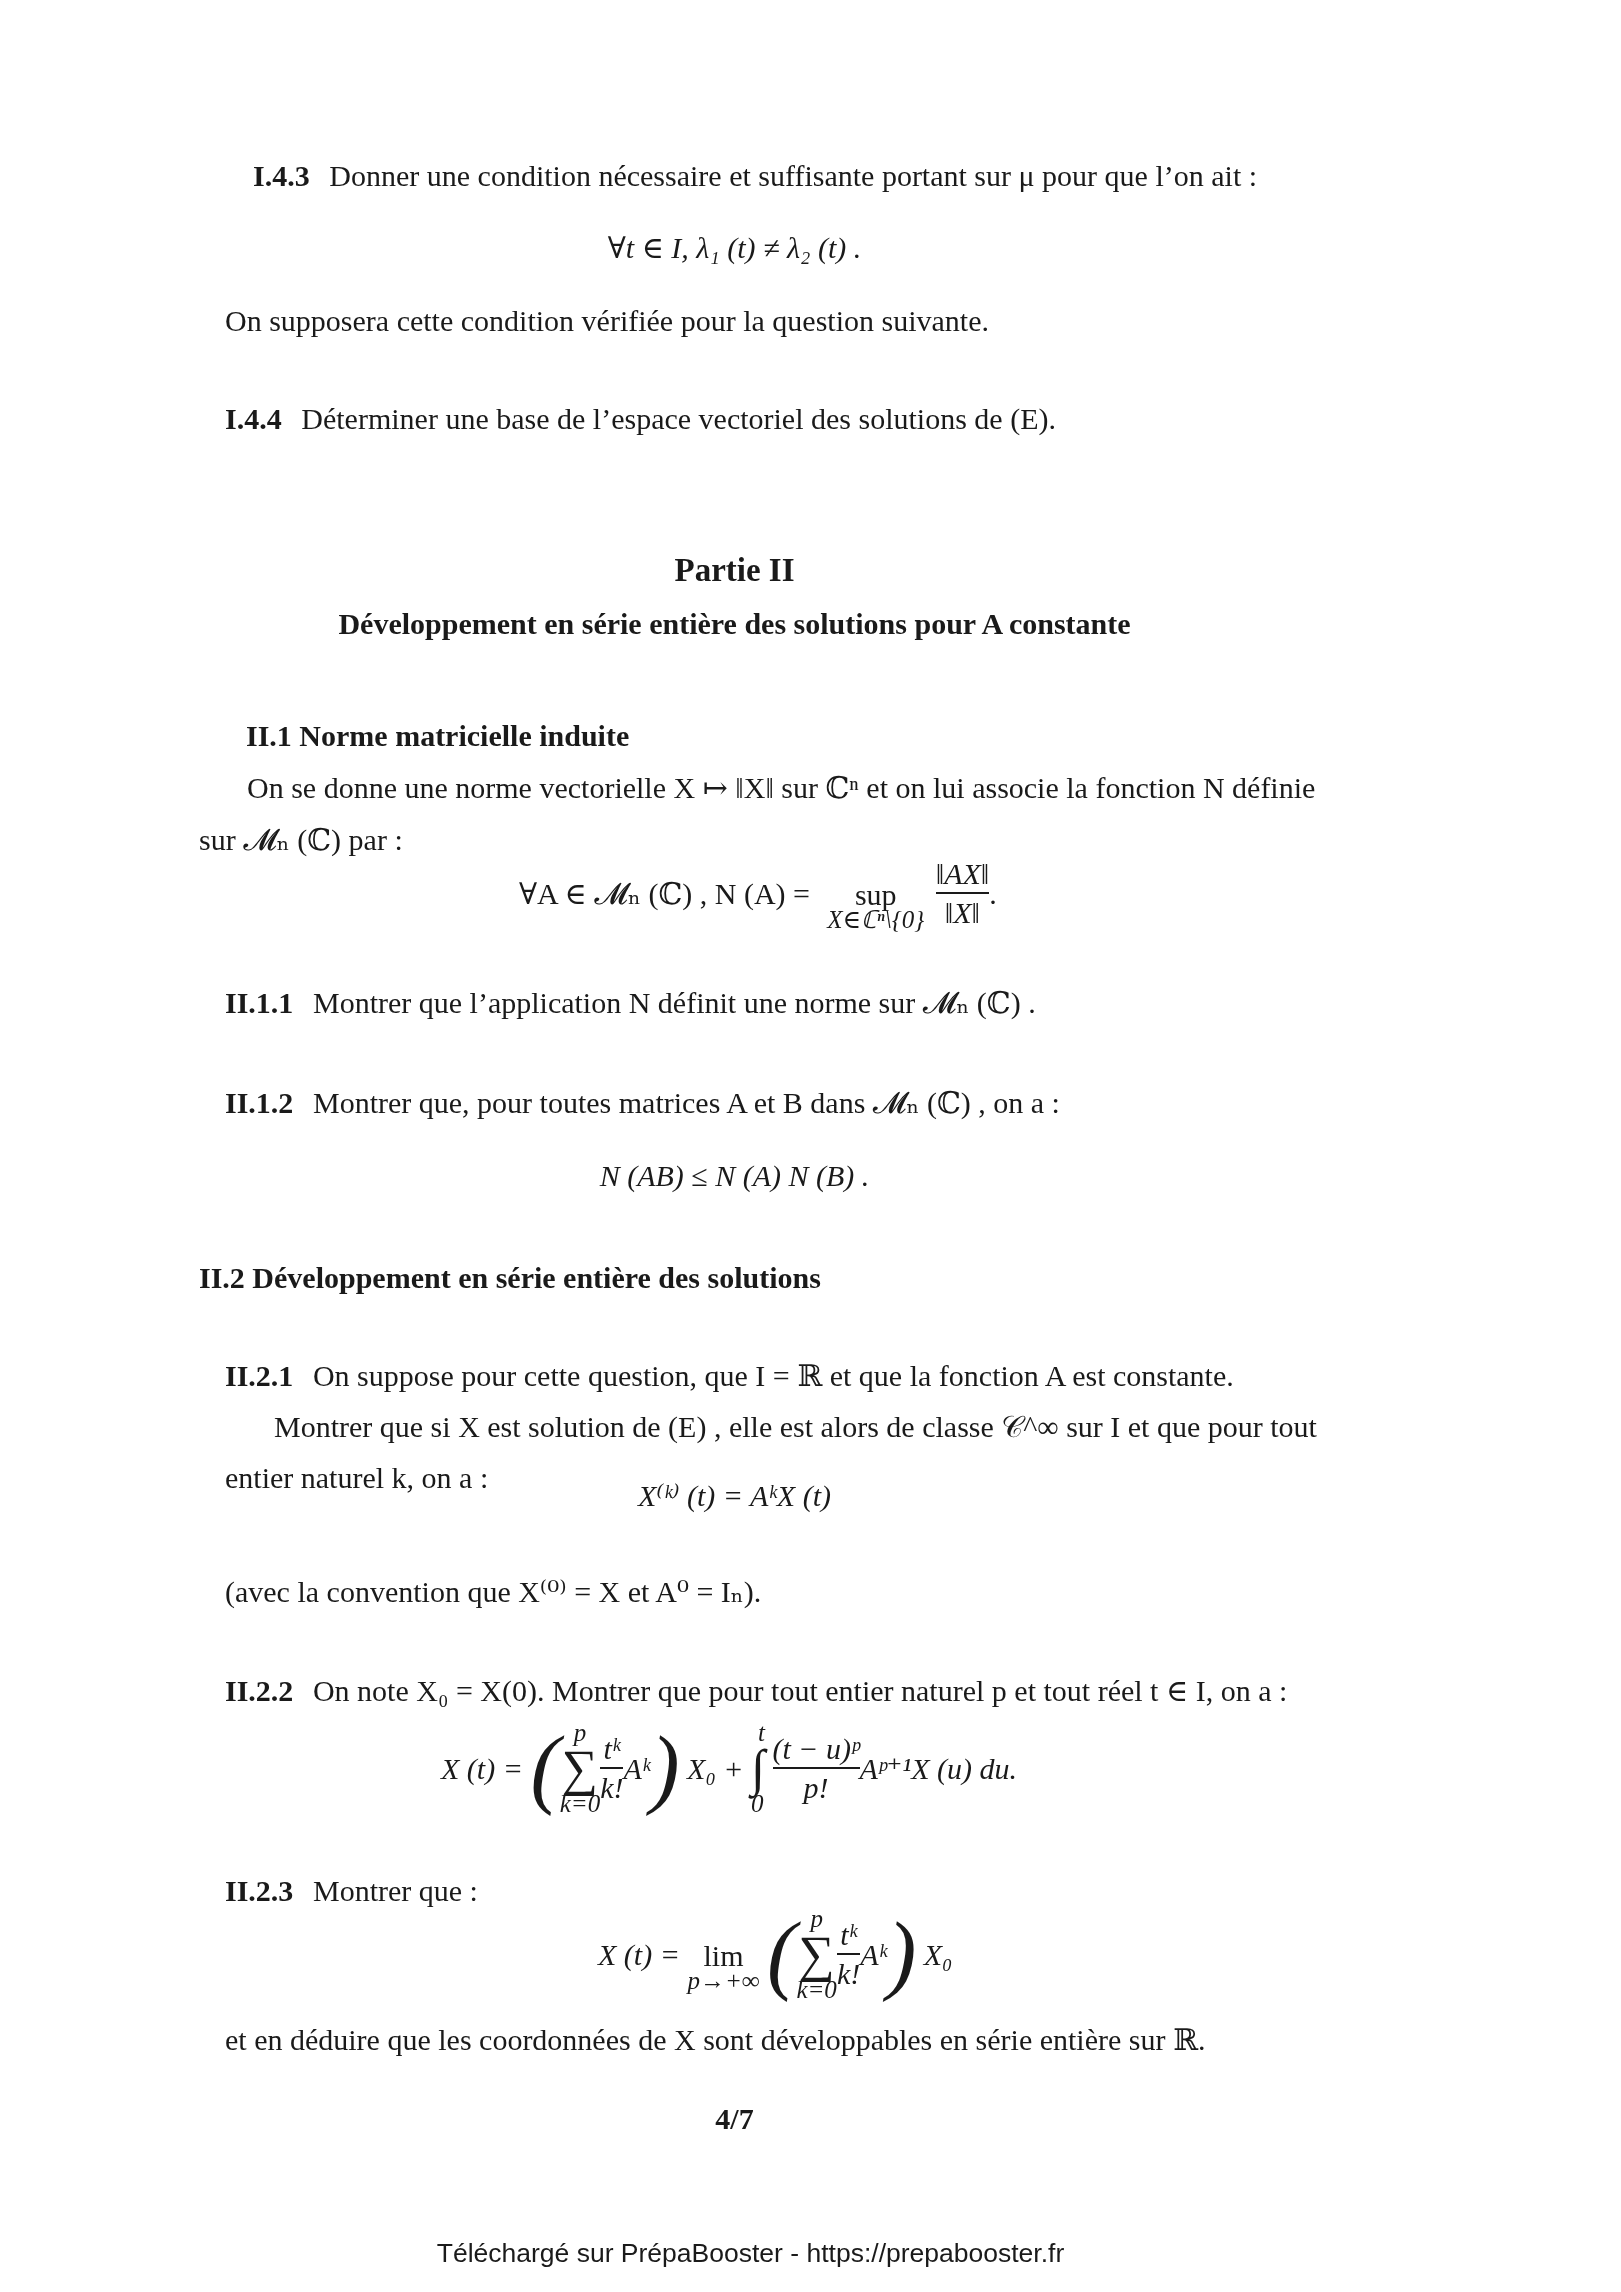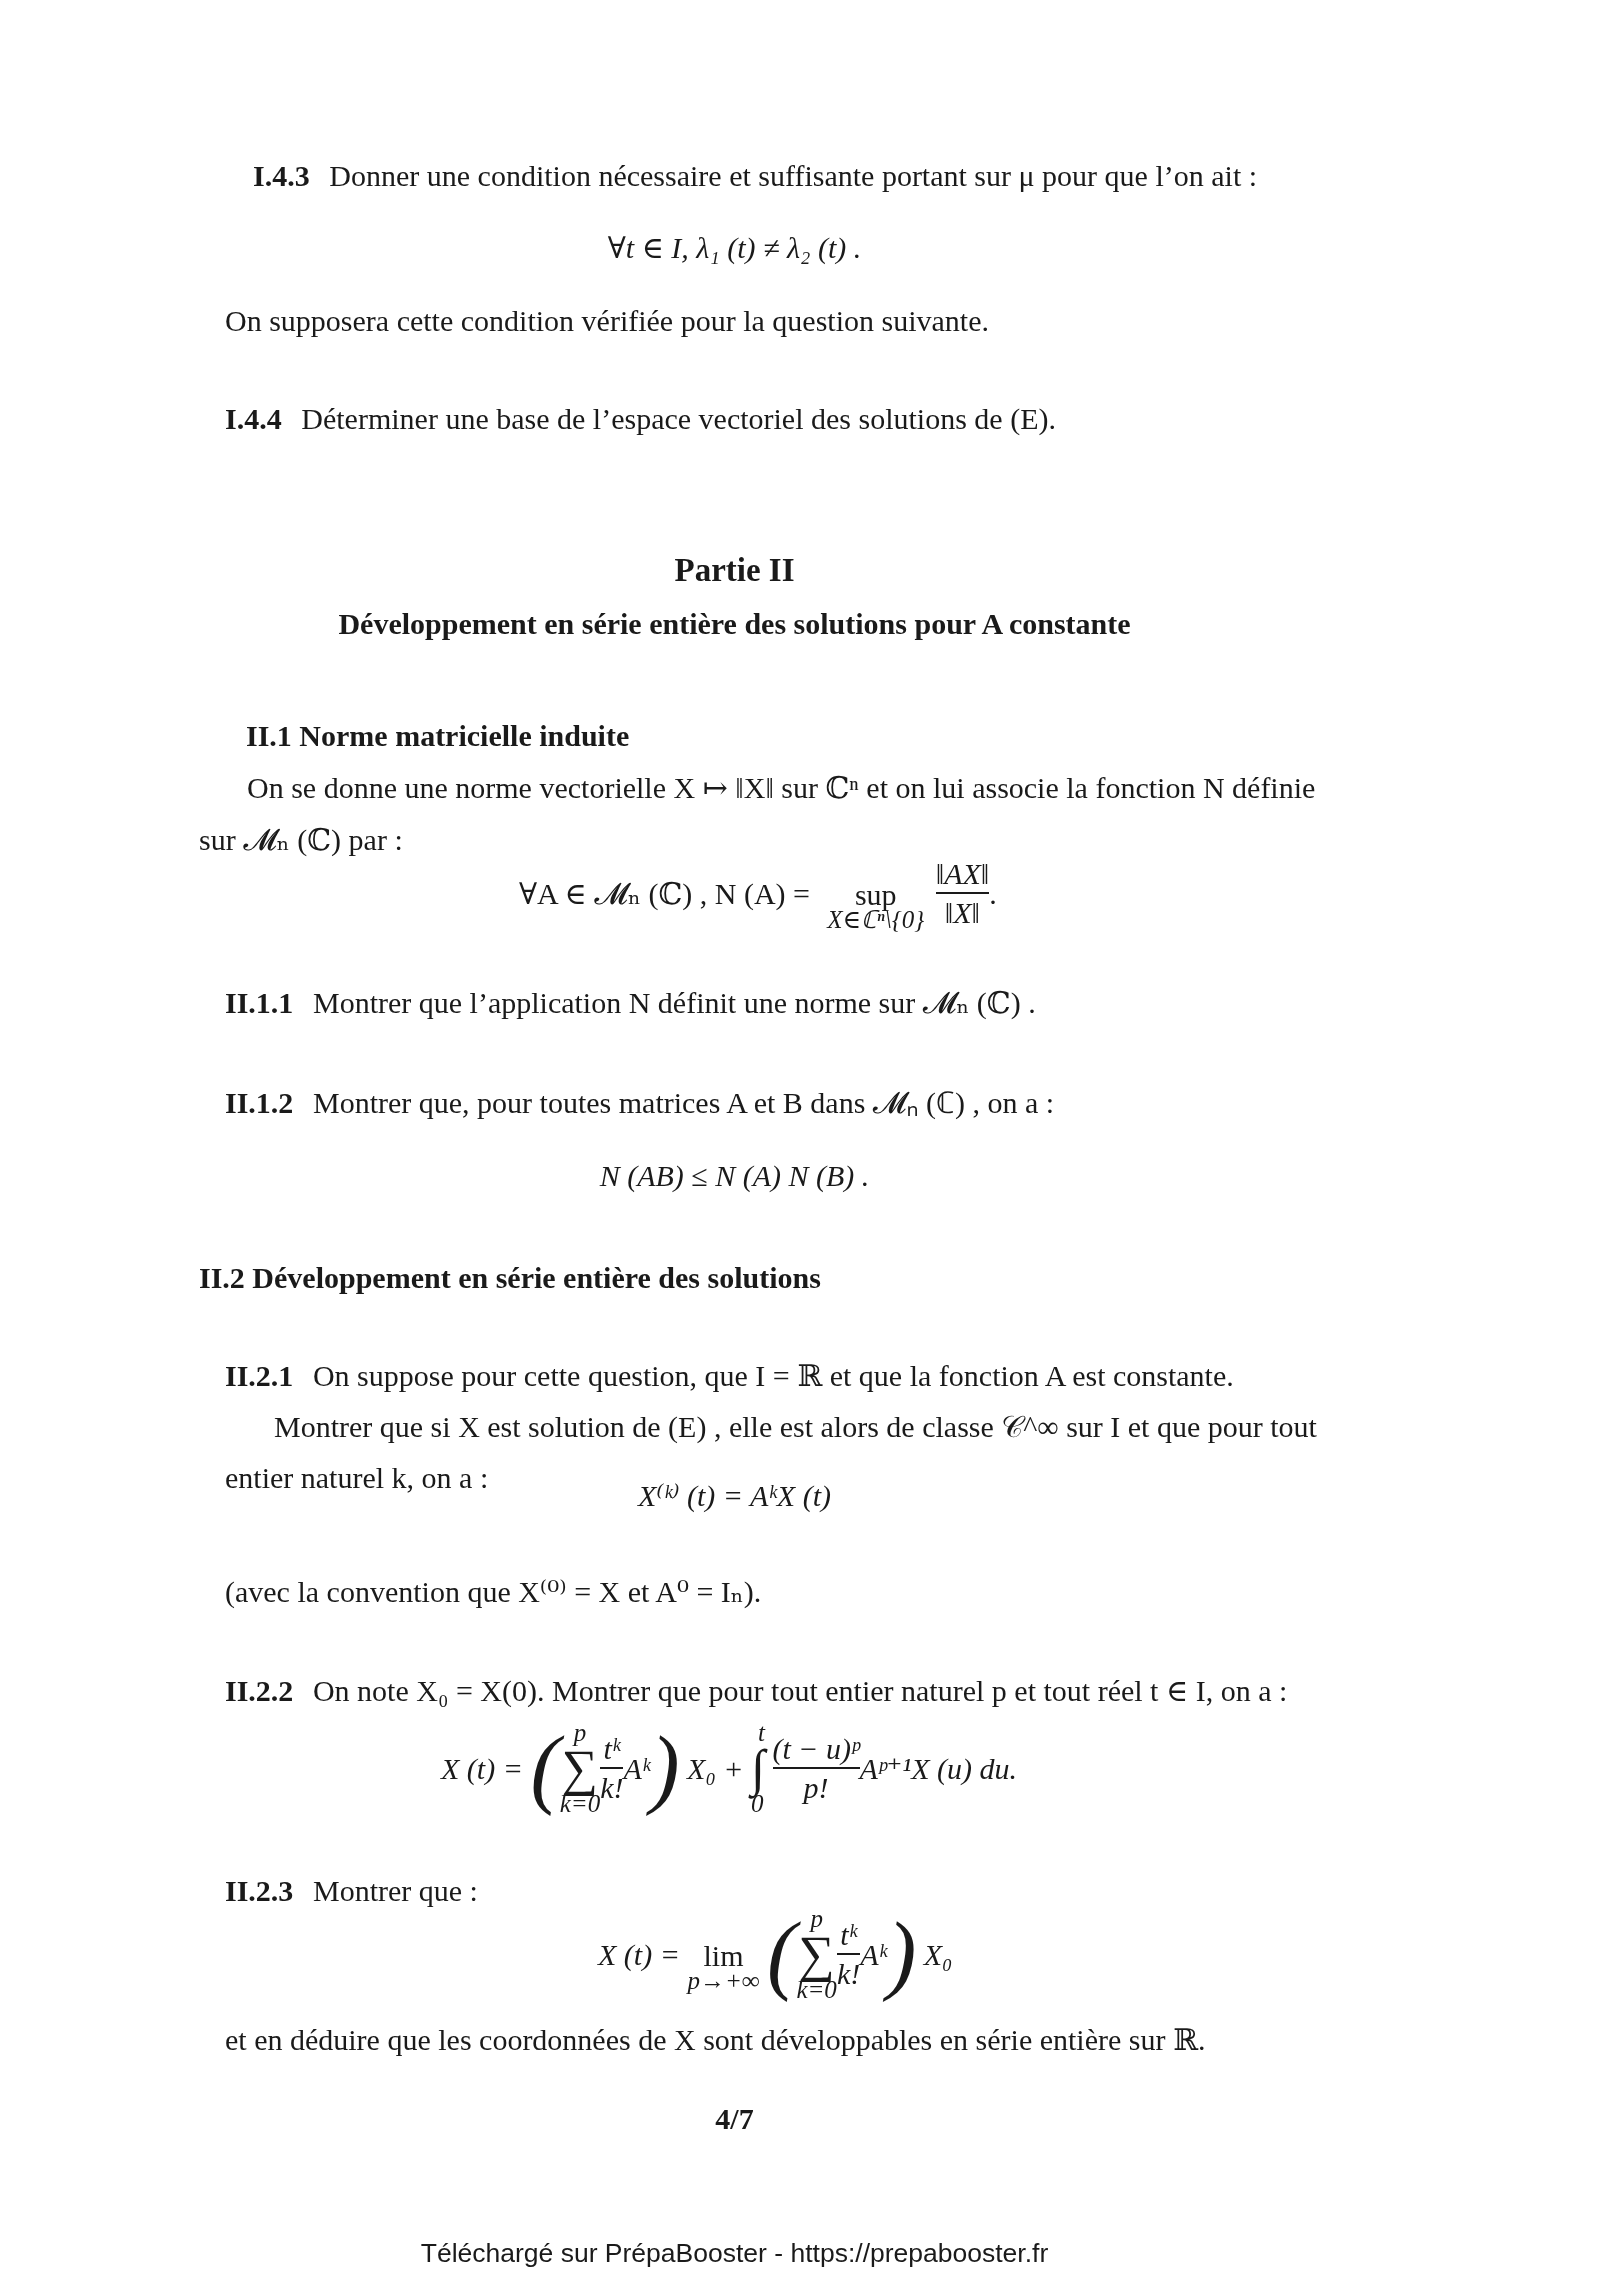--- a/index.html
+++ b/index.html
@@ -48,21 +48,21 @@
   <span class="frac m" style="margin-left:4px;">
     <span>‖AX‖</span>
     <span class="den">‖X‖</span>
   </span><span style="vertical-align:middle;">.</span>
 </div>
 
 <div class="abs t" style="left:225px; top:984px;">
   <span class="num">II.1.1</span><span>Montrer que l’application N définit une norme sur 𝓜ₙ (ℂ) .</span>
 </div>
 
-<div class="abs t" style="left:225px; top:1084px;font-family:Liberation Serif, serif;">
+<div class="abs t" style="left:225px; top:1084px;">
   <span class="num">II.1.2</span><span>Montrer que, pour toutes matrices A et B dans 𝓜ₙ (ℂ) , on a :</span>
 </div>
 <div class="abs t center m" style="top:1157px;">N (AB) ≤ N (A) N (B) .</div>
 
 <div class="abs t b" style="left:199px; top:1259px;">II.2  Développement en série entière des solutions</div>
 
 <div class="abs t" style="left:225px; top:1357px;">
   <span class="num">II.2.1</span><span>On suppose pour cette question, que I = ℝ et que la fonction A est constante.</span>
 </div>
 <div class="abs t" style="left:274px; top:1408px;">Montrer que si X est solution de (E) , elle est alors de classe 𝒞^∞ sur I et que pour tout</div>
@@ -110,14 +110,14 @@
     <span class="sub">k=0</span>
   </span><span class="frac">
     <span>tᵏ</span>
     <span class="den">k!</span>
   </span><span style="vertical-align:middle;">Aᵏ</span><span class="paren">)</span>
   <span style="vertical-align:middle;">X₀</span>
 </div>
 <div class="abs t" style="left:225px; top:2021px;">et en déduire que les coordonnées de X sont développables en série entière sur ℝ.</div>
 
 <div class="abs t center b" style="top:2100px;">4/7</div>
-<div class="abs center footer" style="top:2238px;">Téléchargé sur PrépaBooster - https://prepabooster.fr</div>
+<div class="abs center footer" style="top:2238px;padding-left:16px;">Téléchargé sur PrépaBooster - https://prepabooster.fr</div>
 
 
 </body></html>

